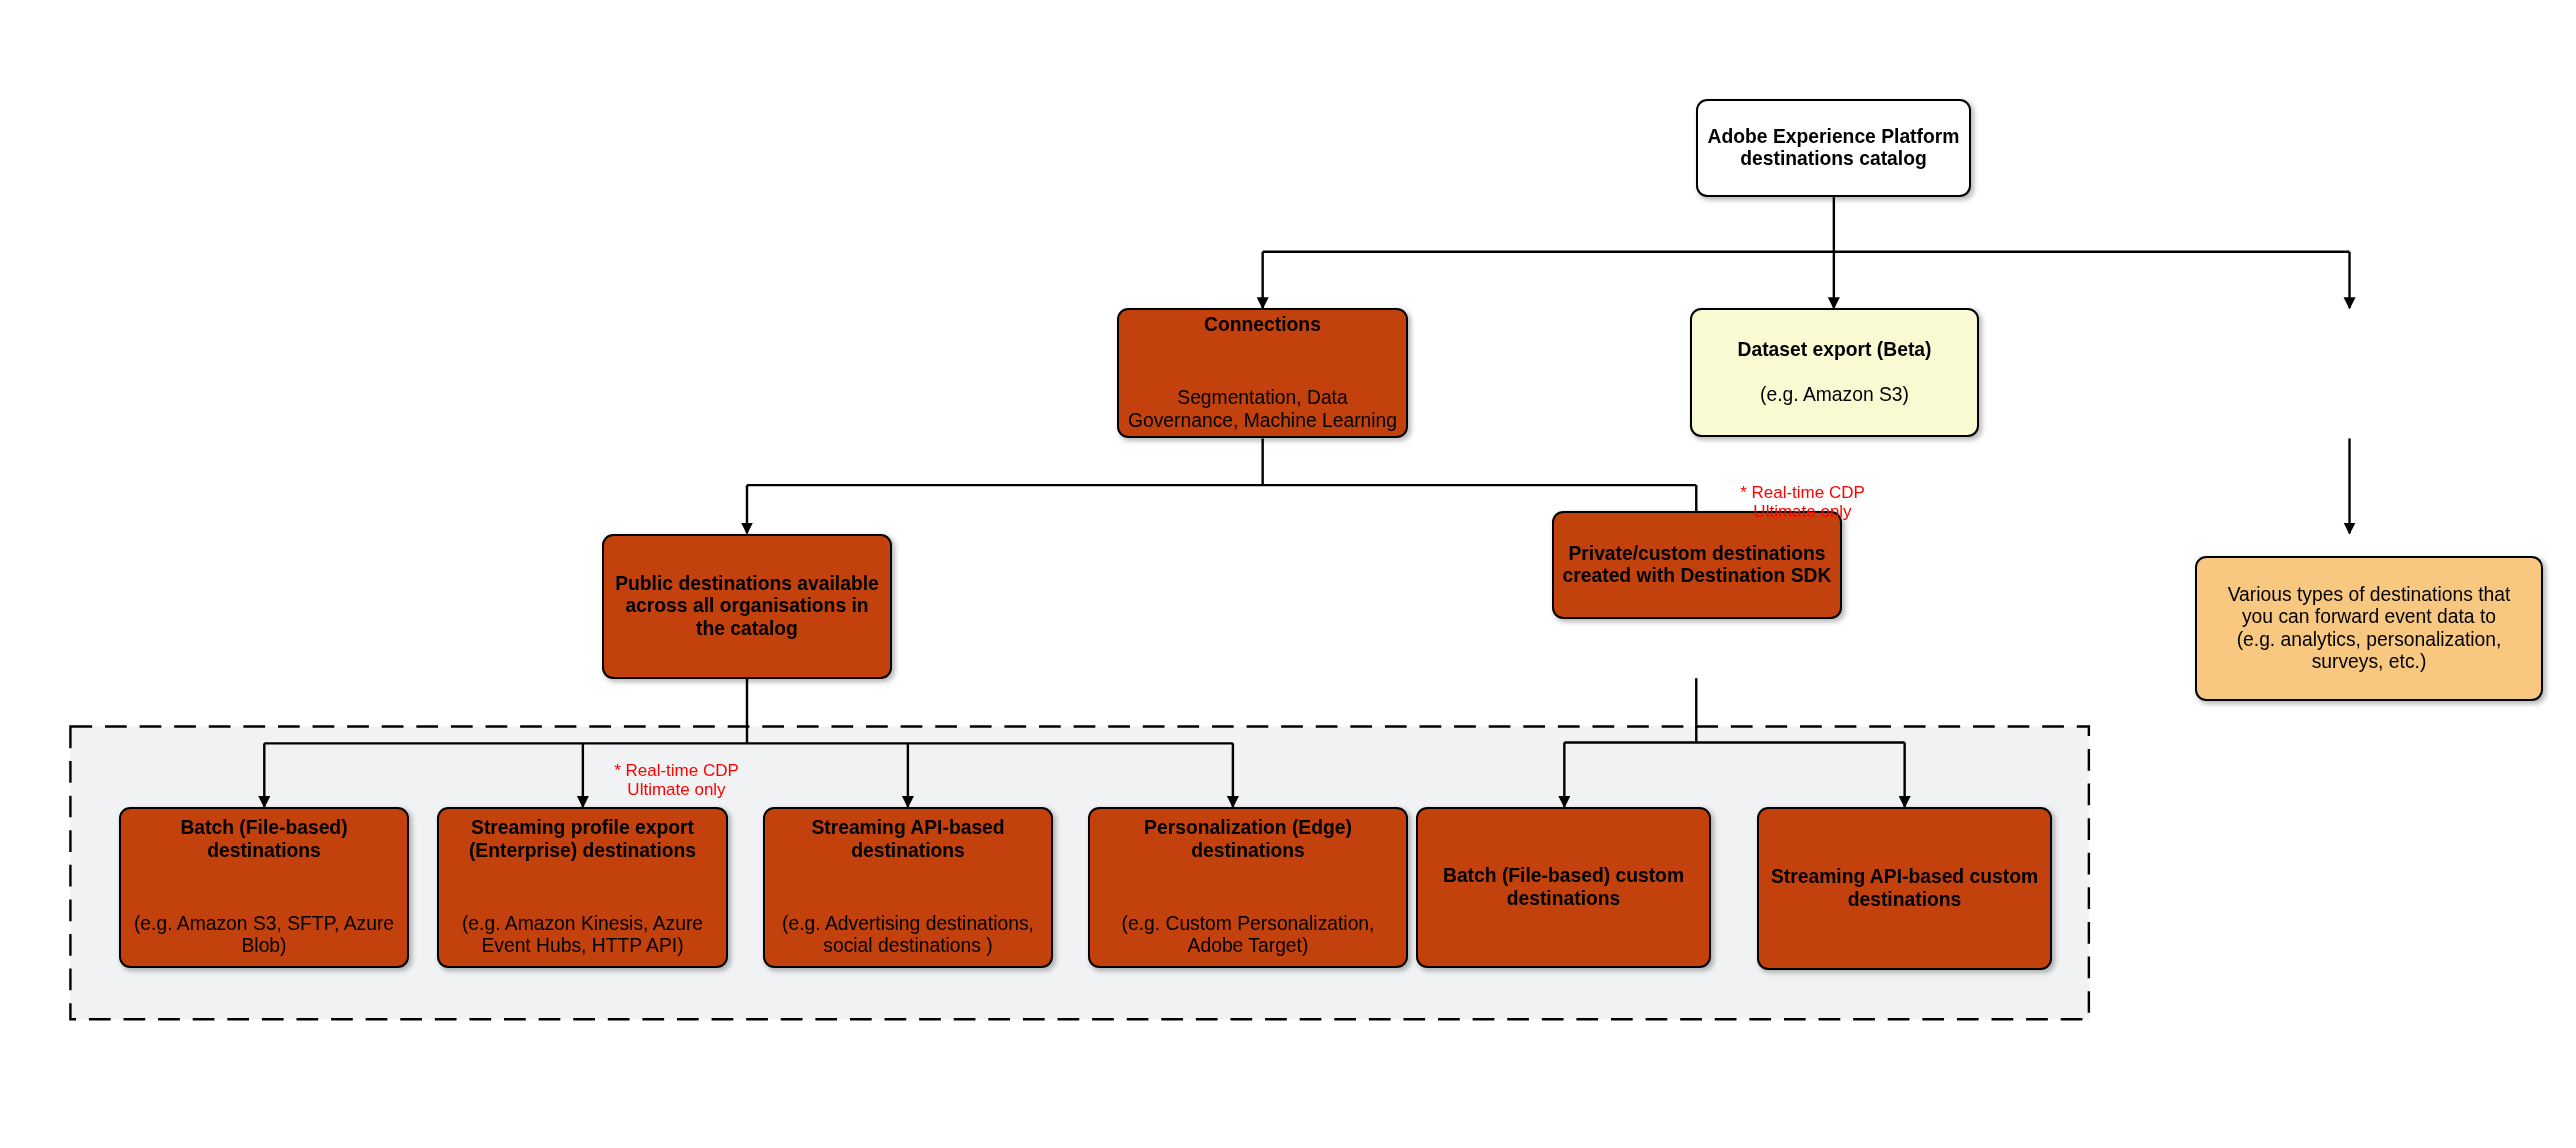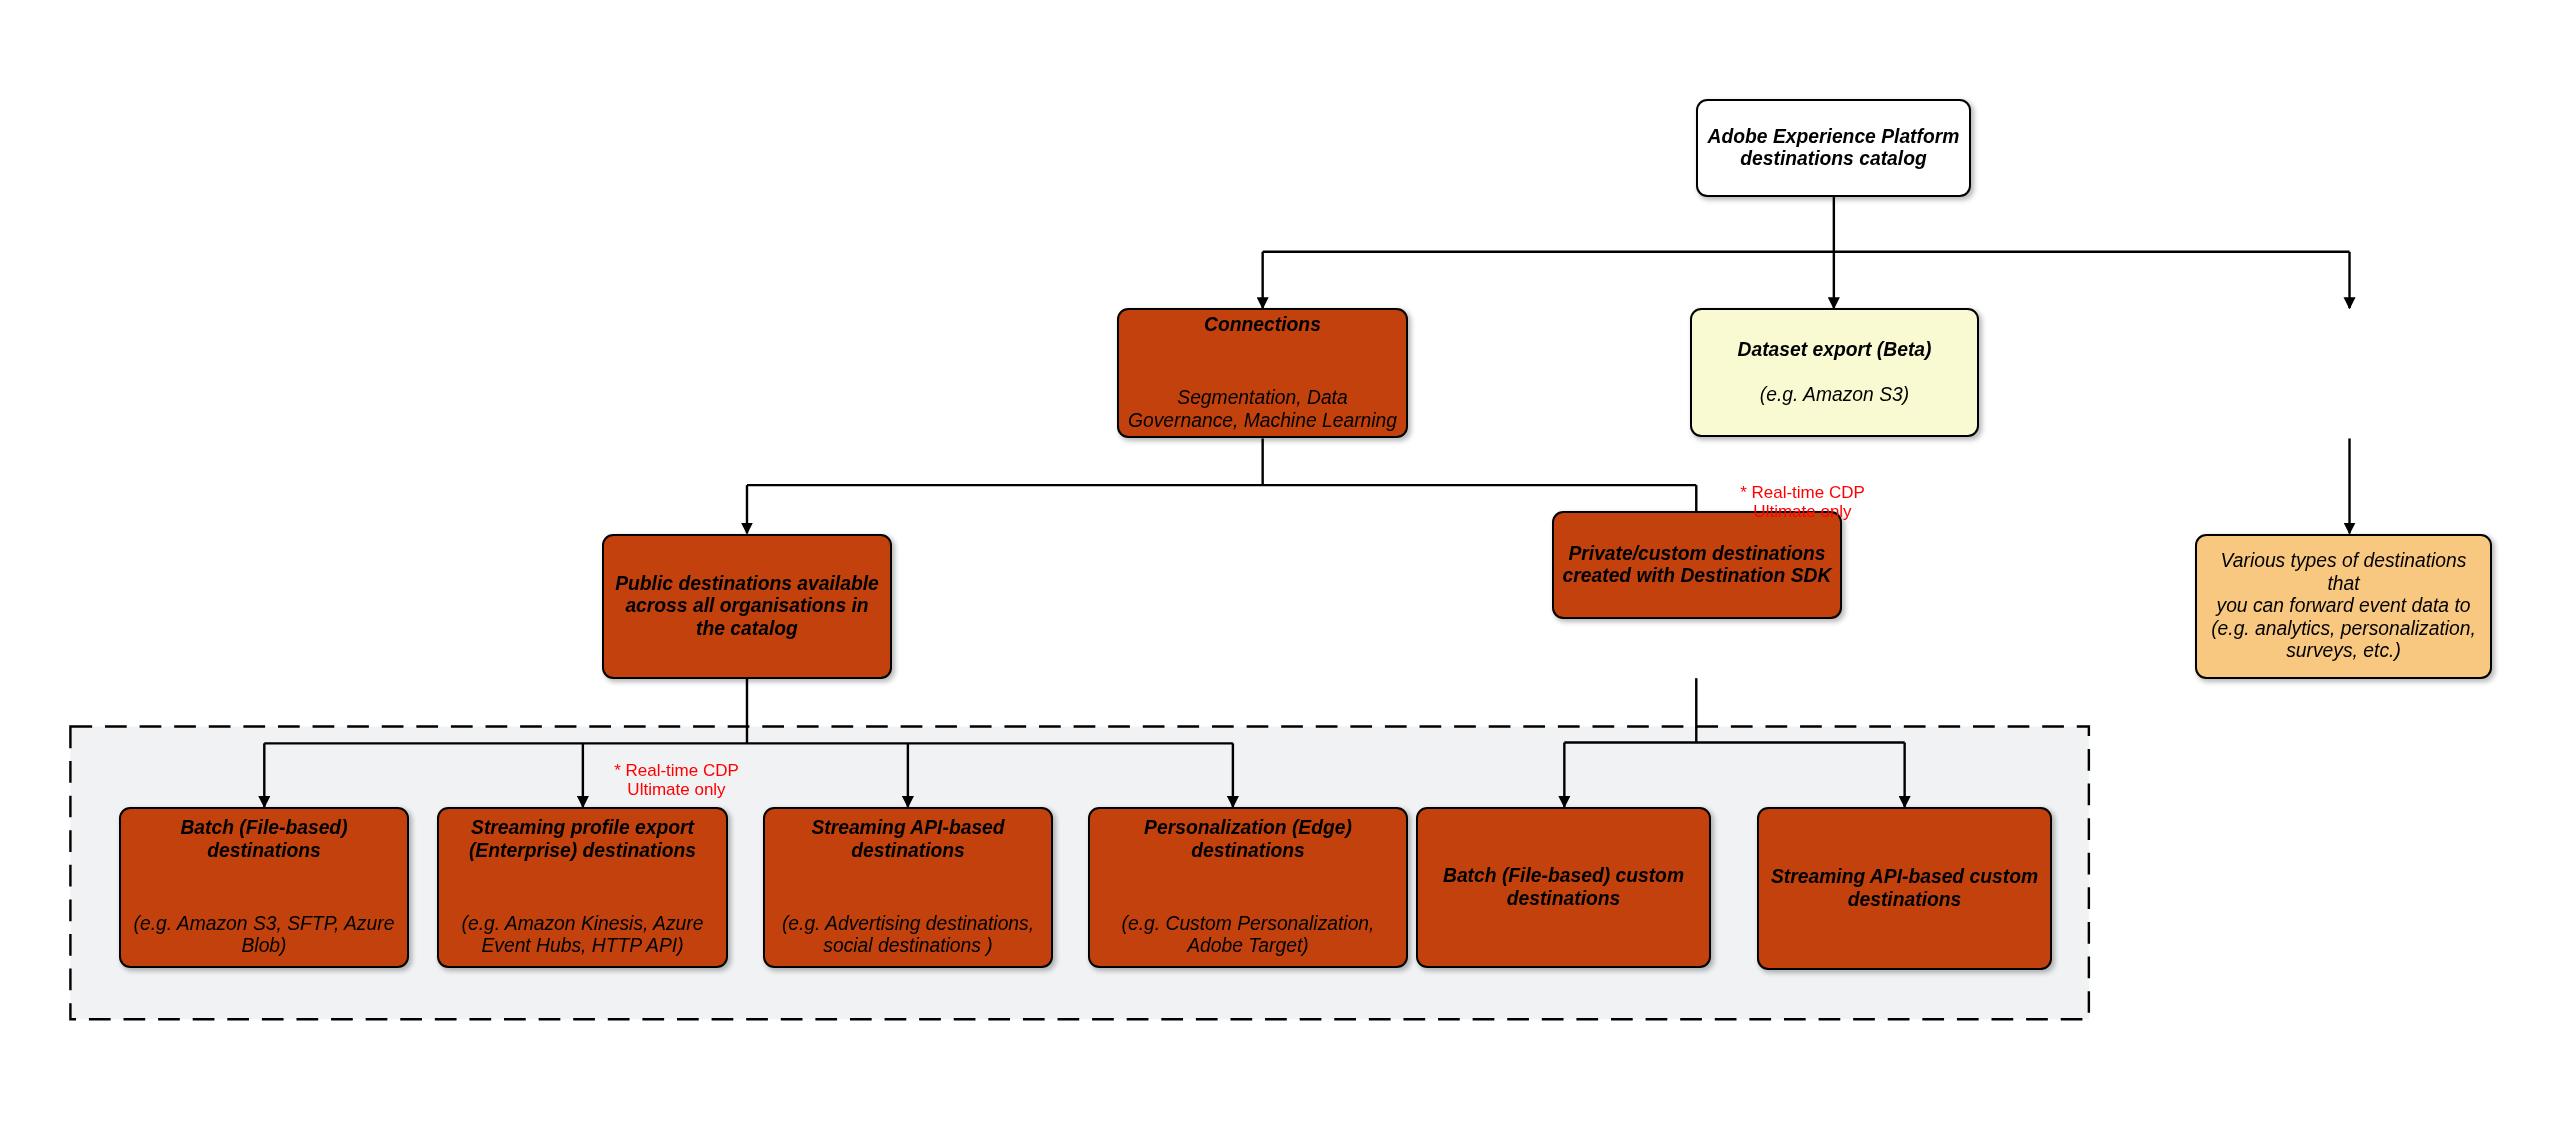--- a/index.html
+++ b/index.html
@@ -30,21 +30,20 @@
     display: flex;
     flex-direction: column;
     align-items: center;
     justify-content: center;
     text-align: center;
     font-size: 19.3px;
     line-height: 22.5px;
     color: #000000;
     padding: 6.4px 8px;
     box-shadow: 2.4px 2.4px 4.8px rgba(0,0,0,0.28);
-    font-style: italic;
   }
   .node .title {
     font-weight: bold;
     white-space: pre-line;
   }
   .node .body {
     white-space: pre-line;
   }
   .node .title + .body {
     margin-top: 22.5px;
@@ -127,21 +126,21 @@
     <div class="title">Public destinations available
 across all organisations in
 the catalog</div>
   </div>
 
   <div class="node blue" style="left:1552px;top:511px;width:290px;height:108px">
     <div class="title">Private/custom destinations
 created with Destination SDK</div>
   </div>
 
-  <div class="node orange" style="left:2195px;top:534px;width:297px;height:145px">
+  <div class="node orange" style="left:2195px;top:556px;width:348px;height:145px">
     <div class="body">Various types of destinations that
 you can forward event data to
 (e.g. analytics, personalization,
 surveys, etc.)</div>
   </div>
 
   <div class="node blue" style="left:119px;top:807px;width:290px;height:161px">
     <div class="title">Batch (File-based)
 destinations</div>
     <div class="body">(e.g. Amazon S3, SFTP, Azure

